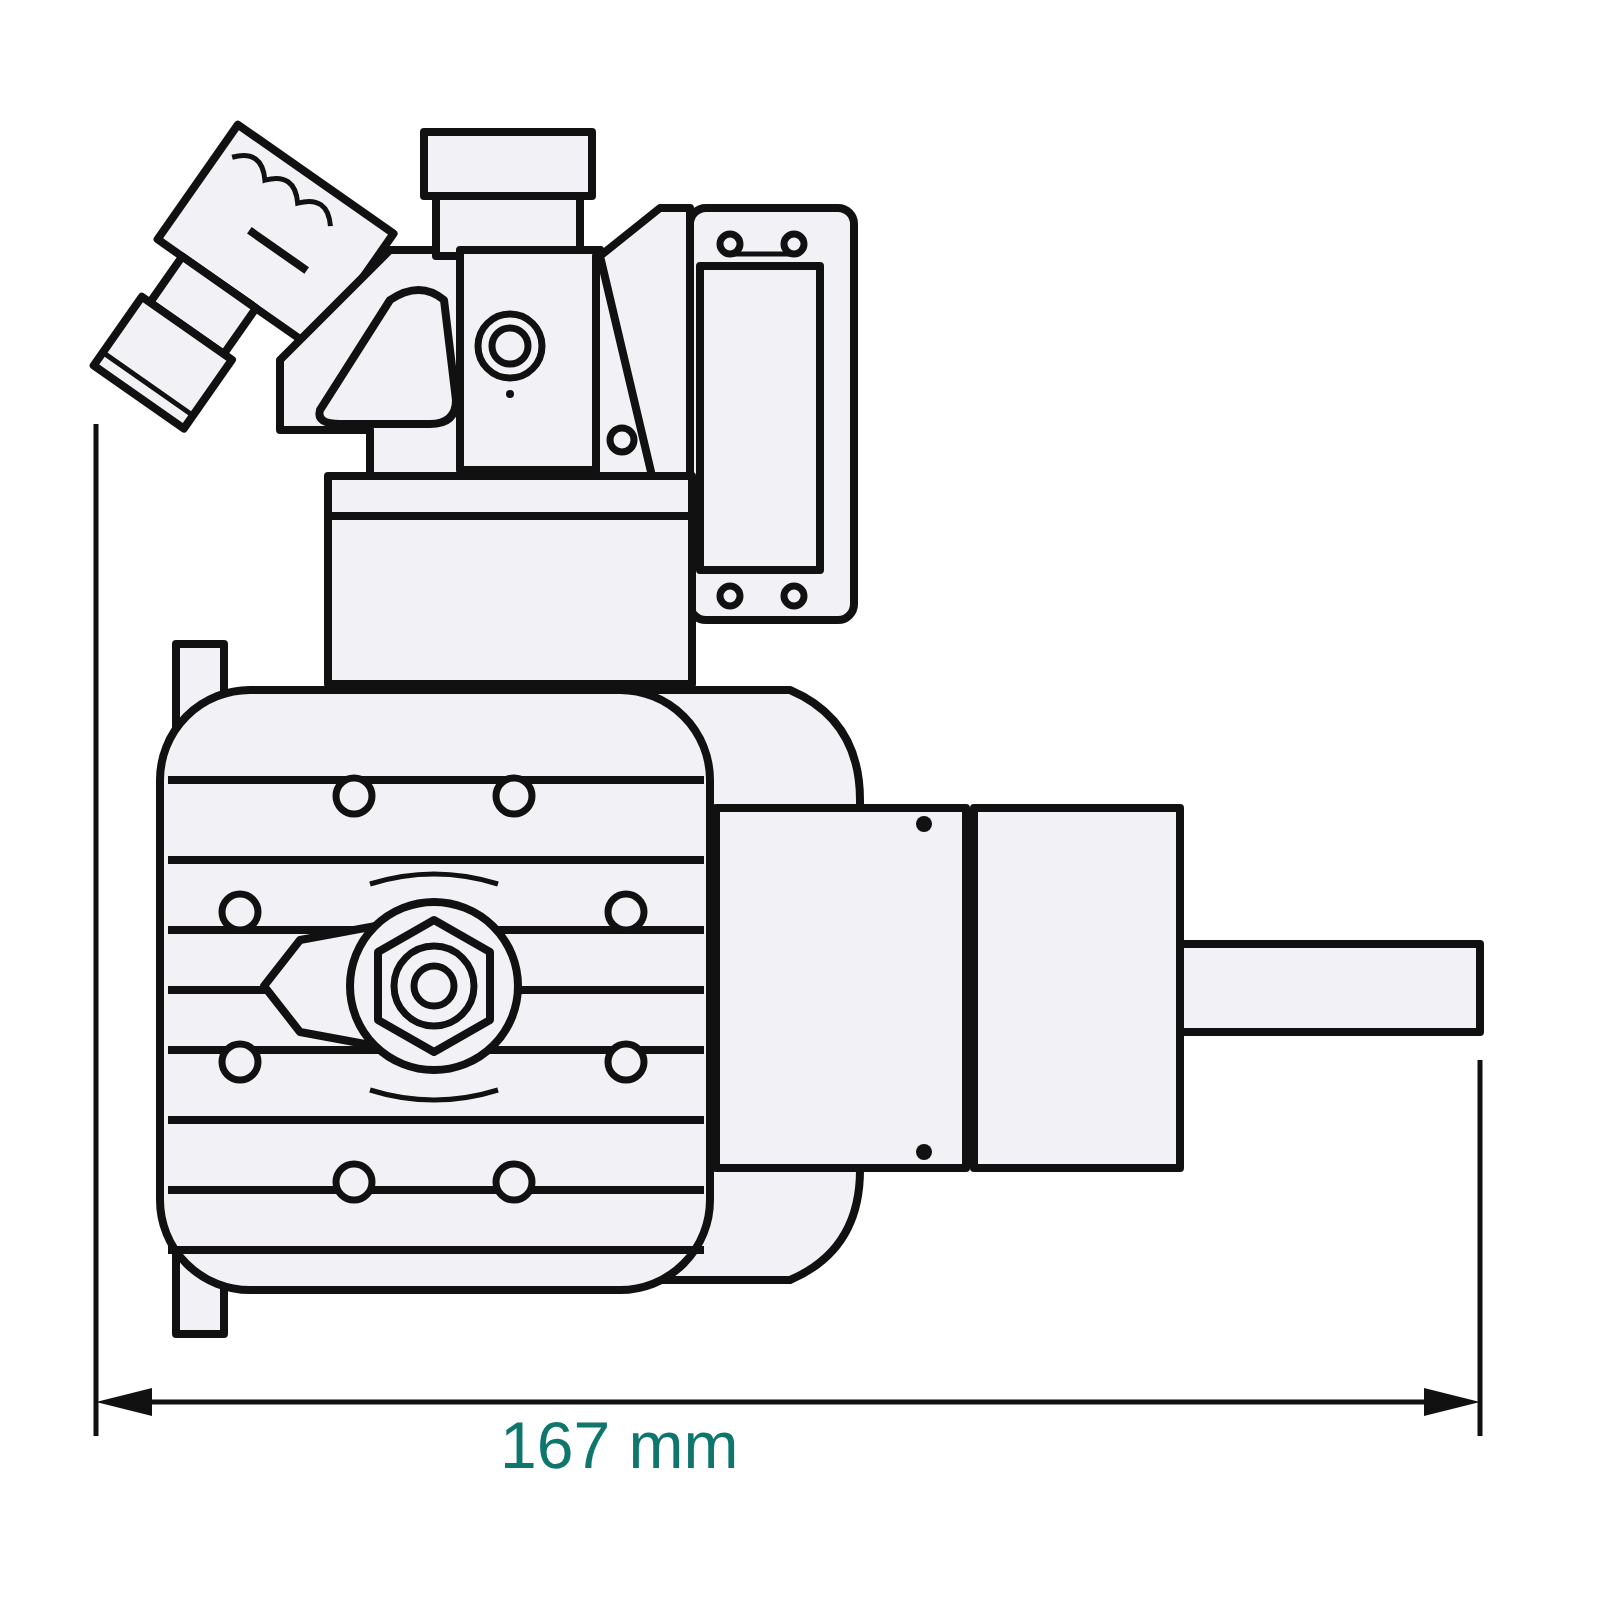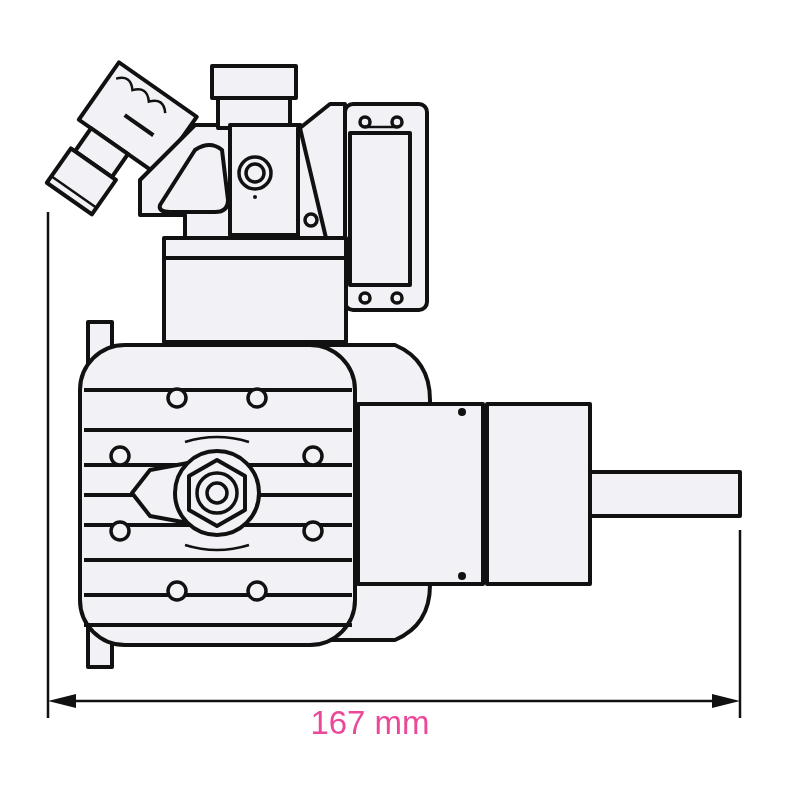--- a/index.html
+++ b/index.html
@@ -1,20 +1,20 @@
 <!DOCTYPE html>
 <html><head>
 <meta charset="utf-8">
 <style>
   html, body { margin: 0; padding: 0; background: #ffffff; }
   body { width: 800px; height: 800px; position: relative; overflow: hidden; }
   #drawing { position: absolute; left: 0; top: 0; width: 800px; height: 800px; }
   .dim-label {
-    position: absolute; left: 250px; top: 704px; width: 240px; text-align: center;
-    font-family: "Liberation Sans", sans-serif; font-size: 33px; color: #ec4899;
+    position: absolute; left: 250px; top: 704px; width: 240px; 
+    font-family: "Liberation Sans", sans-serif; font-size: 33px; color: #0f766e;
     letter-spacing: 0px;
   }
   svg .part { fill: #f2f2f6; stroke: #111; stroke-width: 4; stroke-linejoin: round; }
   svg .thin { fill: none; stroke: #111; stroke-width: 2.5; }
   svg .line { fill: none; stroke: #111; stroke-width: 4; }
   svg .hole { fill: #f2f2f6; stroke: #111; stroke-width: 3.5; }
   svg .dot { fill: #111; }
 </style>
 </head>
 <body>

